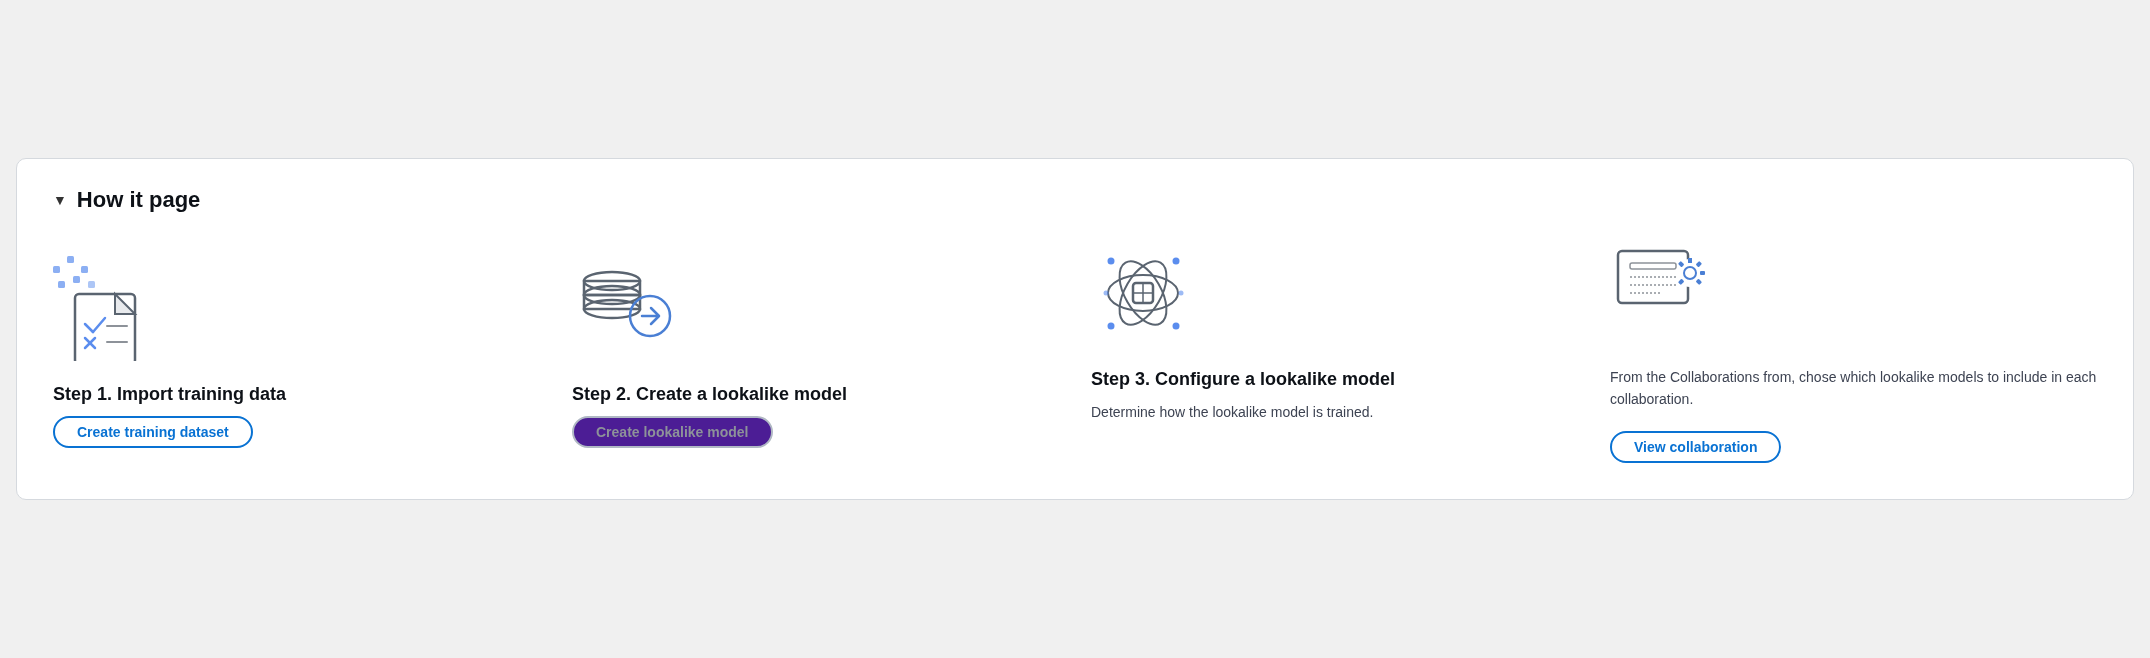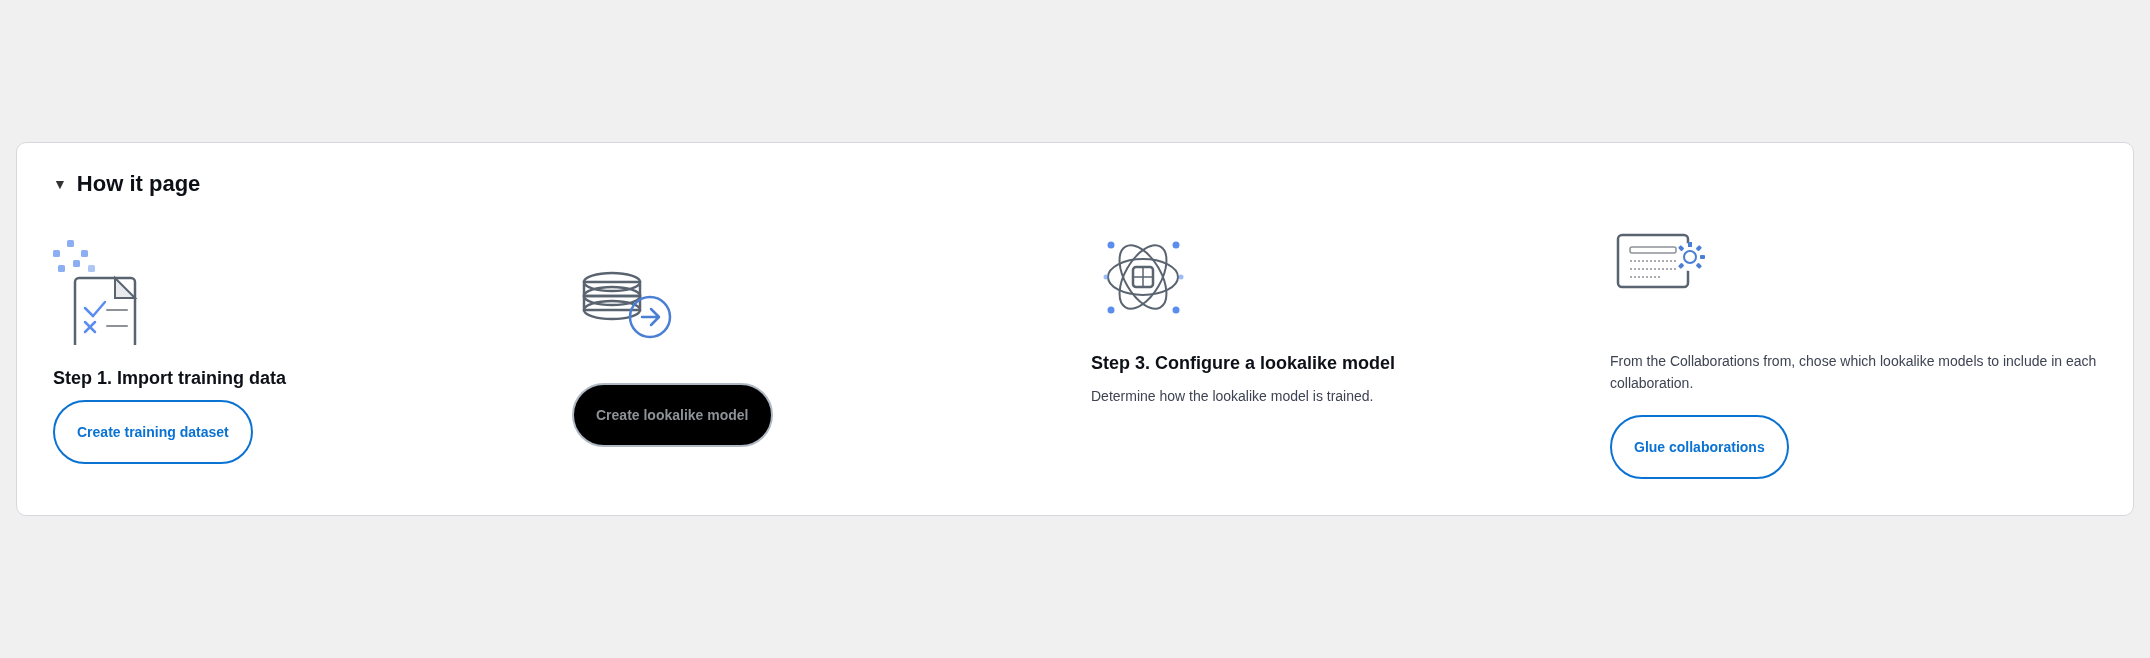--- a/index.html
+++ b/index.html
@@ -77,39 +77,39 @@
     .step-desc {
       font-size: 14px;
       color: #3d4352;
       line-height: 1.55;
       flex: 1;
       margin-bottom: 20px;
     }
 
     .step-btn {
       display: inline-block;
-      padding: 22px 22px;
+      padding: 6px 22px;
       border-radius: 50px;
       font-size: 14px;
       font-weight: 600;
       cursor: pointer;
       text-align: center;
       align-self: flex-start;
     }
 
     .step-btn.active {
       border: 2px solid #0972d3;
       color: #0972d3;
       background: #ffffff;
     }
 
     .step-btn.inactive {
       border: 2px solid #b0b8c4;
       color: #8d9299;
-      background: #000000;
+      background: #4c1d95;
       cursor: not-allowed;
     }
 
     
     svg {
       display: block;
     }
   </style>
 </head>
 <body>
@@ -158,20 +158,21 @@
           <ellipse cx="40" cy="25" rx="28" ry="9" fill="none" stroke="#5a6470" stroke-width="2.5"></ellipse>
           <rect x="12" y="25" width="56" height="14" fill="none" stroke="#5a6470" stroke-width="2.5"></rect>
           <ellipse cx="40" cy="39" rx="28" ry="9" fill="none" stroke="#5a6470" stroke-width="2.5"></ellipse>
           <rect x="12" y="39" width="56" height="14" fill="none" stroke="#5a6470" stroke-width="2.5"></rect>
           <ellipse cx="40" cy="53" rx="28" ry="9" fill="none" stroke="#5a6470" stroke-width="2.5"></ellipse>
 
           <circle cx="78" cy="60" r="20" fill="none" stroke="#4a7fd4" stroke-width="2.5"></circle>
           <path d="M70 60 L86 60 M79 52 L87 60 L79 68" stroke="#4a7fd4" stroke-width="2.5" stroke-linecap="round" stroke-linejoin="round"></path>
         </svg>
       </div>
+      <div class="step-title">Step 2. Create a lookalike model</div>
       <button class="step-btn inactive">Create lookalike model</button>
     </div>
 
     <div class="step">
       <div class="step-icon">
         <svg width="105" height="105" viewBox="0 0 105 105" fill="none" xmlns="http://www.w3.org/2000/svg">
 
           <ellipse cx="52" cy="52" rx="35" ry="18" fill="none" stroke="#5a6470" stroke-width="2" transform="rotate(0 52 52)"></ellipse>
           <ellipse cx="52" cy="52" rx="35" ry="18" fill="none" stroke="#5a6470" stroke-width="2" transform="rotate(60 52 52)"></ellipse>
           <ellipse cx="52" cy="52" rx="35" ry="18" fill="none" stroke="#5a6470" stroke-width="2" transform="rotate(120 52 52)"></ellipse>
@@ -212,17 +213,17 @@
           <rect x="65" y="30" width="5" height="4" rx="1" fill="#4a7fd4" transform="rotate(90 80 32)"></rect>
           <rect x="90" y="30" width="5" height="4" rx="1" fill="#4a7fd4" transform="rotate(270 80 32)"></rect>
           <rect x="78" y="17" width="4" height="5" rx="1" fill="#4a7fd4" transform="rotate(45 80 32)"></rect>
           <rect x="78" y="17" width="4" height="5" rx="1" fill="#4a7fd4" transform="rotate(90 80 32)"></rect>
           <rect x="78" y="17" width="4" height="5" rx="1" fill="#4a7fd4" transform="rotate(135 80 32)"></rect>
           <rect x="78" y="17" width="4" height="5" rx="1" fill="#4a7fd4" transform="rotate(225 80 32)"></rect>
           <rect x="78" y="17" width="4" height="5" rx="1" fill="#4a7fd4" transform="rotate(315 80 32)"></rect>
         </svg>
       </div>
       <div class="step-desc">From the Collaborations from, chose which lookalike models to include in each collaboration.</div>
-      <button class="step-btn active">Glue collaborations</button>
+      <button class="step-btn active">View collaboration</button>
     </div>
 
   </div>
 </div>
 
 </body></html>

